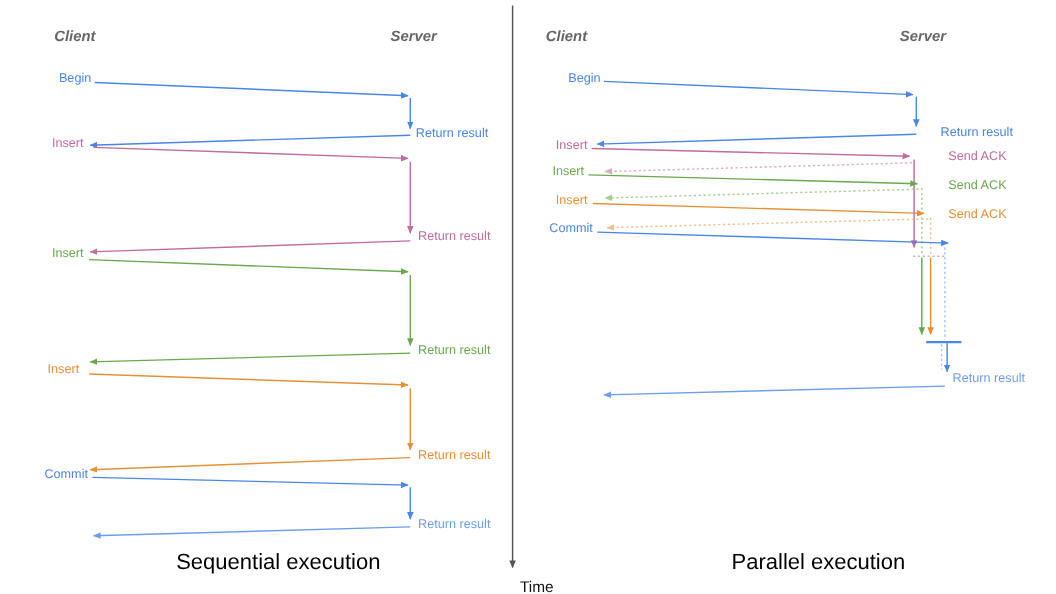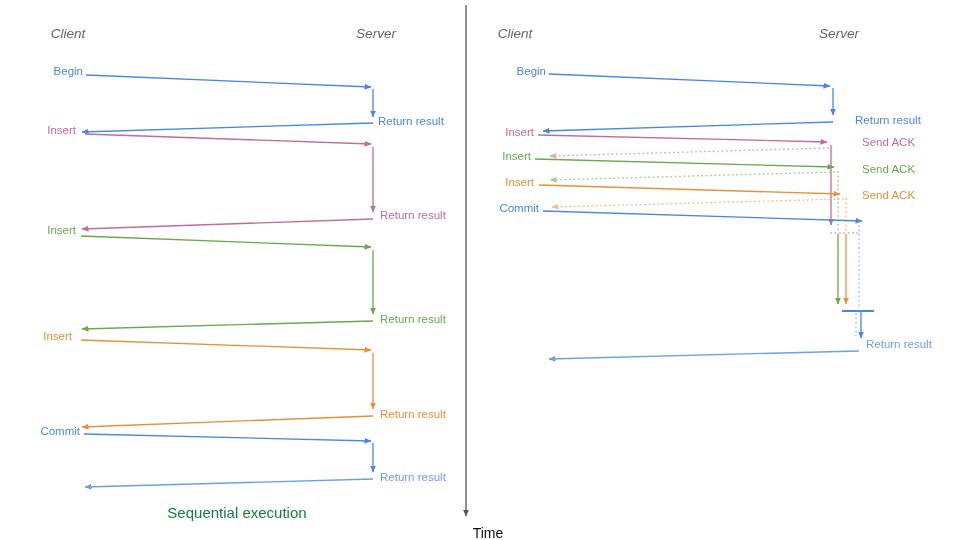--- a/index.html
+++ b/index.html
@@ -8,25 +8,26 @@
     font-family:"Liberation Sans",sans-serif;overflow:hidden;
   }
   #diagram-svg{position:absolute;left:0;top:0;}
   .msg{
     position:absolute;font-size:11.5px;line-height:1;white-space:nowrap;
     transform:translate(0,-50%);
   }
   .msg.right{transform:translate(-100%,-50%);}
   .actor{
     position:absolute;font-style:italic;font-size:13.5px;color:#666666;
-    white-space:nowrap;transform:translate(-50%,-50%);
+    white-space:nowrap;transform:translate(-50%,-50%);font-weight:bold;
   }
   .ptitle{
-    position:absolute;font-size:15px;color:#15803d;white-space:nowrap;
+    position:absolute;font-size:20px;color:#000000;white-space:nowrap;
     transform:translate(-50%,-50%);
+    margin-left:16px;
   }
   .time-label{
     position:absolute;font-size:14px;color:#111111;white-space:nowrap;
     transform:translate(-50%,-50%);
   }
 </style>
 </head>
 <body>
 
 <div id="stage">
@@ -101,20 +102,21 @@
       <line x1="859" y1="351" x2="549" y2="359" stroke="#6d9eeb" stroke-width="1.3" marker-end="url(#arr-lightblue)"></line>
       <line x1="466" y1="5" x2="466" y2="516" stroke="#555555" stroke-width="1.3" marker-end="url(#arr-axis)"></line>
     </svg>
 
   <div class="actor" style="left:68px;top:33px">Client</div>
   <div class="actor" style="left:376px;top:33px">Server</div>
   <div class="actor" style="left:515px;top:33px">Client</div>
   <div class="actor" style="left:839px;top:33px">Server</div>
 
   <div class="ptitle" style="left:237px;top:512px">Sequential execution</div>
+  <div class="ptitle" style="left:728px;top:512px">Parallel execution</div>
 
   <div class="time-label" style="left:488px;top:533px">Time</div>
 <span class="msg right" style="left: 83px; top: 72px; color: rgb(74, 134, 232);">Begin</span>
     <span class="msg right" style="left: 76px; top: 131px; color: rgb(192, 108, 158);">Insert</span>
     <span class="msg right" style="left: 76px; top: 231px; color: rgb(106, 168, 79);">Insert</span>
     <span class="msg right" style="left: 72px; top: 337px; color: rgb(230, 145, 56);">Insert</span>
     <span class="msg right" style="left: 80px; top: 432px; color: rgb(74, 134, 232);">Commit</span>
     <span class="msg" style="left: 378px; top: 122px; color: rgb(74, 134, 232);">Return result</span>
     <span class="msg" style="left: 380px; top: 216px; color: rgb(192, 108, 158);">Return result</span>
     <span class="msg" style="left: 380px; top: 320px; color: rgb(106, 168, 79);">Return result</span>

